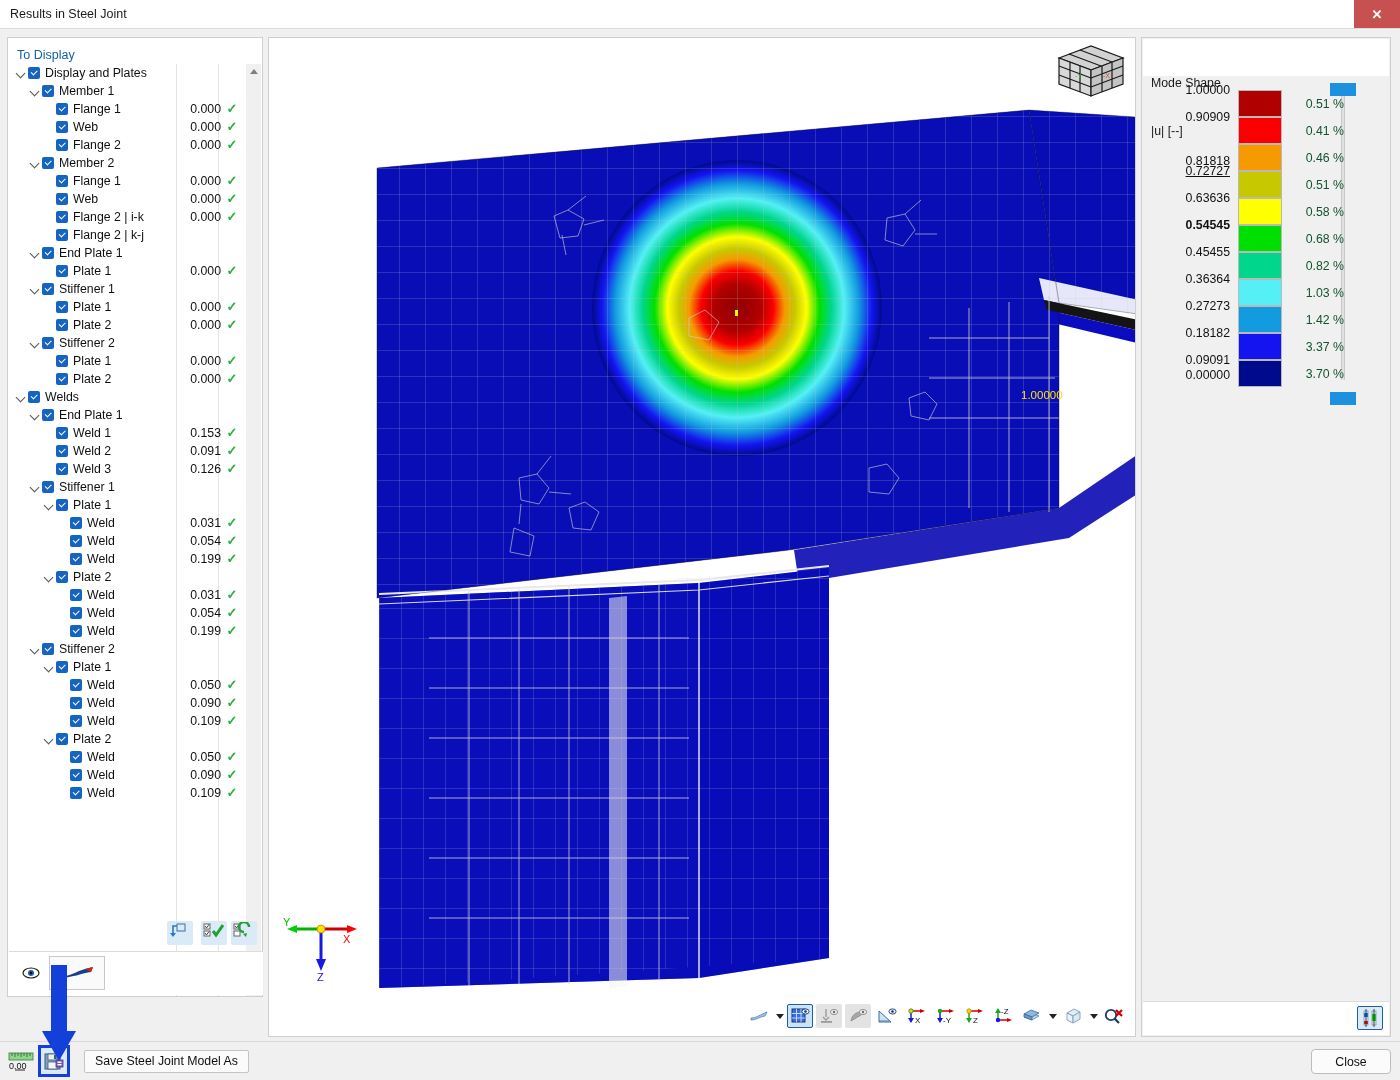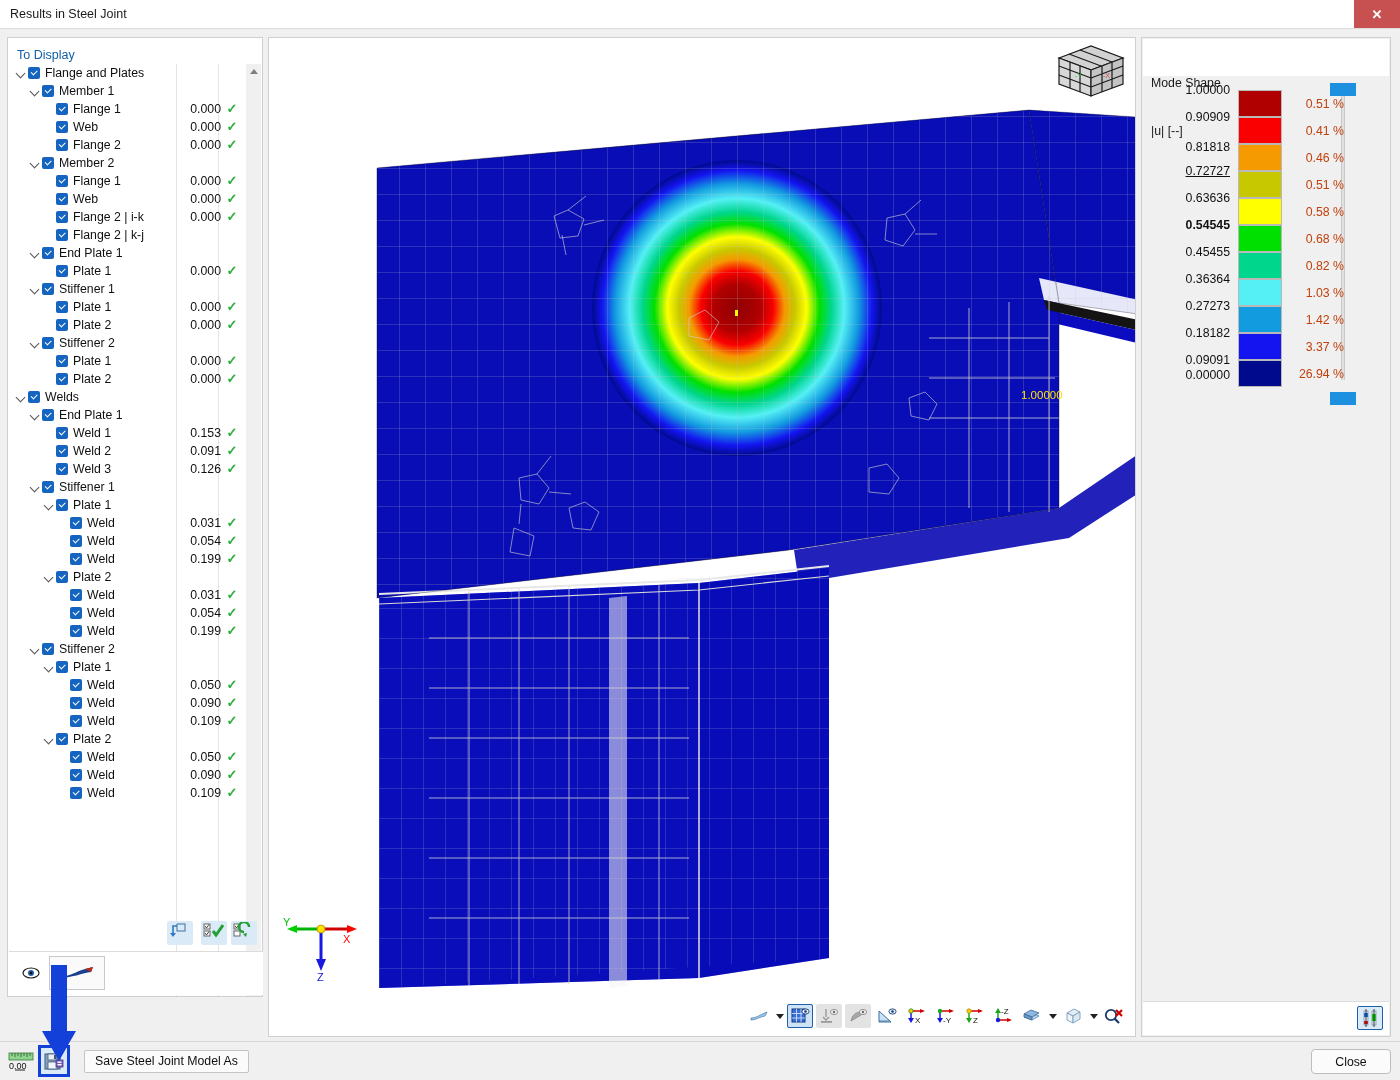--- a/index.html
+++ b/index.html
@@ -181,21 +181,21 @@
   .lg-val {
     position:absolute; right:160px; font-size:12.3px; text-align:right;
     width:70px; color:#111;
   }
   .lg-swatch {
     position:absolute; left:96px; width:44px; height:27px;
     border:1px solid #b9b9b9;
   }
   .lg-pct {
     position:absolute; left:146px; width:56px; font-size:12.3px;
-    text-align:right; color:#c2410c;
+    text-align:right; color:#14532d;
   }
   #lg-track {
     position:absolute; left:199px; top:14px; width:4px; height:290px;
     background:#e0e0e0; border-left:1px solid #c9c9c9; border-right:1px solid #c9c9c9;
   }
   .lg-handle {
     position:absolute; left:188px; width:26px; height:13px;
     background:#1e90e0; cursor:pointer;
   }
   #legend-footer {
@@ -255,21 +255,21 @@
     <div id="to-display-label">To Display</div>
 
     <div id="col-sep-1"></div>
     <div id="col-sep-2"></div>
 
     <div id="tree-scroll">
         <div class="tree-row">
           <div style="width: 6px; flex: 0 0 auto;"></div>
           <div class="tw-chev has"></div>
           <div class="tw-check"></div>
-          <div class="tw-label">Flange and Plates</div>
+          <div class="tw-label">Display and Plates</div>
         </div>
         <div class="tree-row">
           <div style="width: 20px; flex: 0 0 auto;"></div>
           <div class="tw-chev has"></div>
           <div class="tw-check"></div>
           <div class="tw-label">Member 1</div>
         </div>
         <div class="tree-row">
           <div style="width: 34px; flex: 0 0 auto;"></div>
           <div class="tw-chev"></div>
@@ -850,21 +850,21 @@
     <div id="legend-head">
       <div id="legend-title">
         <div>Mode Shape</div>
         <div>|u| [--]</div>
       </div>
     </div>
     <div id="legend-body">
       <div id="lg-track"></div>
     <div class="lg-val" style="top: 7px;">1.00000</div>
         <div class="lg-val" style="top: 34px;">0.90909</div>
-        <div class="lg-val" style="top: 64px;">0.81818</div>
+        <div class="lg-val" style="top: 78px;">0.81818</div>
         <div class="lg-val" style="top: 88px; text-decoration: underline;">0.72727</div>
         <div class="lg-val" style="top: 115px;">0.63636</div>
         <div class="lg-val" style="top: 142px; font-weight: bold;">0.54545</div>
         <div class="lg-val" style="top: 169px;">0.45455</div>
         <div class="lg-val" style="top: 196px;">0.36364</div>
         <div class="lg-val" style="top: 223px;">0.27273</div>
         <div class="lg-val" style="top: 250px;">0.18182</div>
         <div class="lg-val" style="top: 277px;">0.09091</div>
         <div class="lg-val" style="top: 292px;">0.00000</div>
         <div class="lg-swatch" style="top: 14px; background: rgb(176, 0, 0);"></div>
@@ -881,21 +881,21 @@
         <div class="lg-pct" style="top: 156px;">0.68 %</div>
         <div class="lg-swatch" style="top: 176px; background: rgb(0, 214, 140);"></div>
         <div class="lg-pct" style="top: 183px;">0.82 %</div>
         <div class="lg-swatch" style="top: 203px; background: rgb(85, 240, 245);"></div>
         <div class="lg-pct" style="top: 210px;">1.03 %</div>
         <div class="lg-swatch" style="top: 230px; background: rgb(19, 155, 224);"></div>
         <div class="lg-pct" style="top: 237px;">1.42 %</div>
         <div class="lg-swatch" style="top: 257px; background: rgb(20, 20, 240);"></div>
         <div class="lg-pct" style="top: 264px;">3.37 %</div>
         <div class="lg-swatch" style="top: 284px; background: rgb(0, 10, 140);"></div>
-        <div class="lg-pct" style="top: 291px;">26.94 %</div>
+        <div class="lg-pct" style="top: 291px;">3.70 %</div>
         <div class="lg-handle" style="top: 7px; background: rgb(30, 144, 224);"></div>
         <div class="lg-handle" style="top: 316px; background: rgb(30, 144, 224);"></div>
       </div>
     <div id="legend-footer">
       <div id="legend-settings">
         <svg width="20" height="18" viewBox="0 0 20 18">
           <rect x="4" y="2" width="4" height="14" fill="#dfe8f0" stroke="#7f97ae" stroke-width="0.8"></rect>
           <rect x="12" y="2" width="4" height="14" fill="#dfe8f0" stroke="#7f97ae" stroke-width="0.8"></rect>
           <rect x="4" y="4" width="4" height="4" fill="#1a6fd0"></rect>
           <rect x="4" y="12" width="4" height="3" fill="#d02020"></rect>

